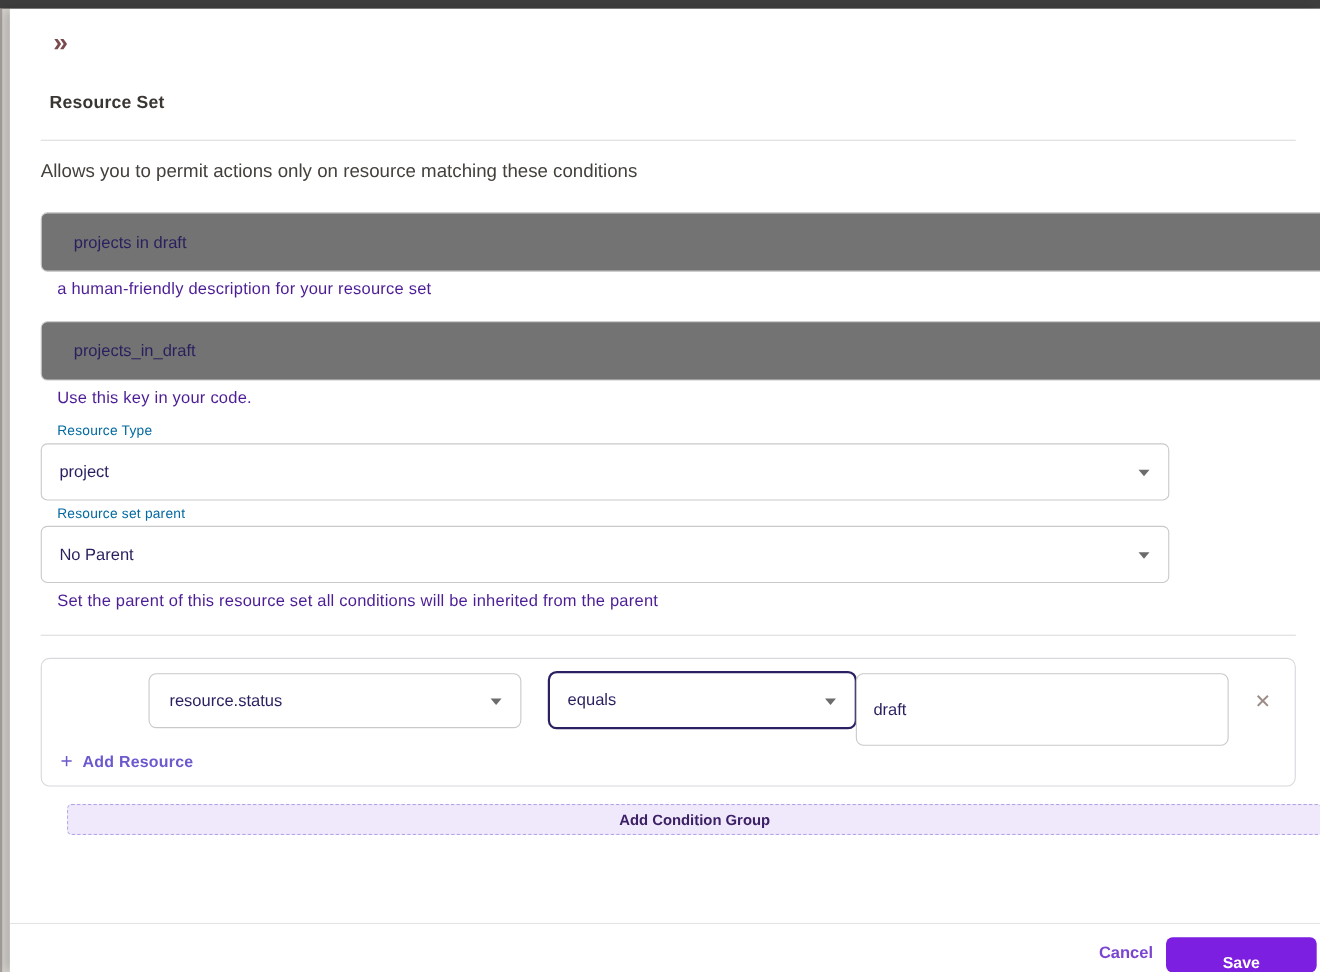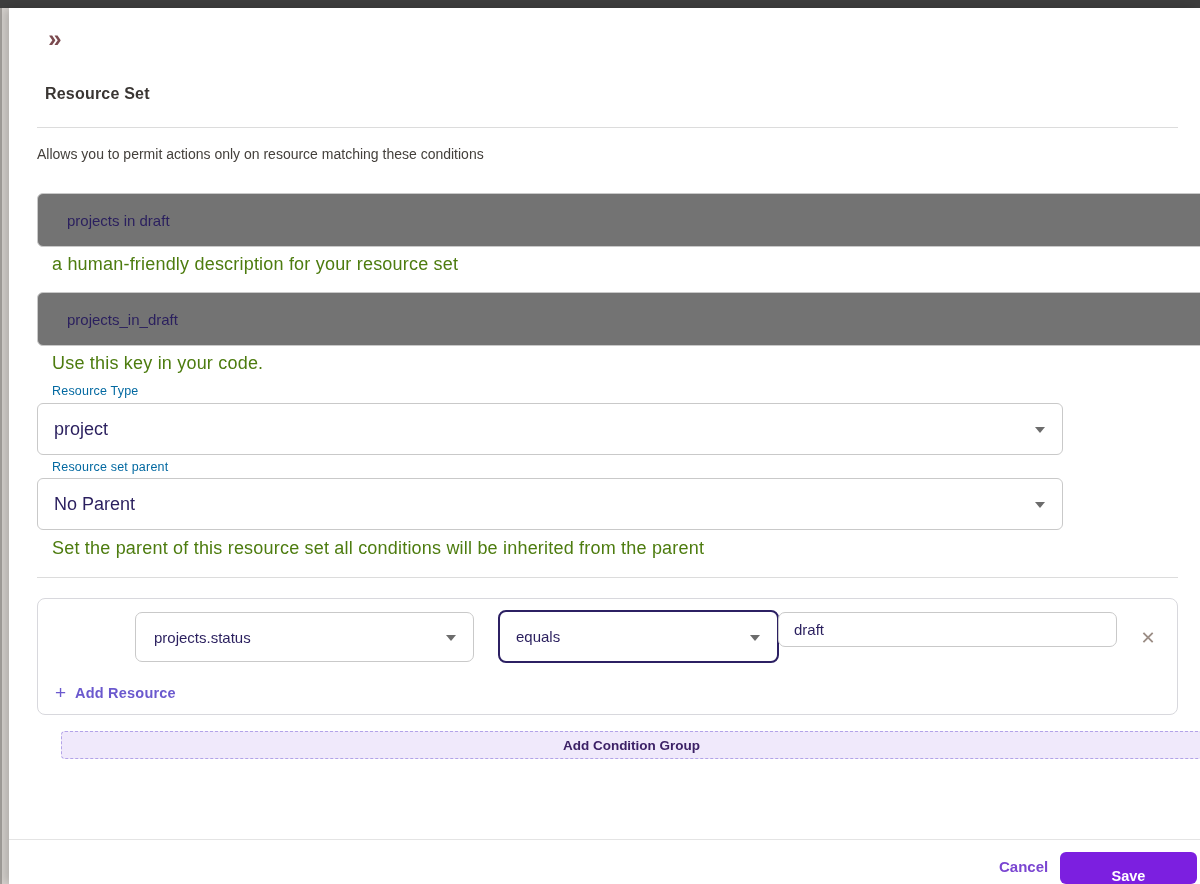--- a/index.html
+++ b/index.html
@@ -12,46 +12,46 @@
 
   .collapse-btn{position:absolute;left:40px;top:24px;width:30px;height:30px;background:none;border:none;cursor:pointer;padding:0;}
   .collapse-btn span{font-size:24px;font-weight:700;color:#7b4a4f;line-height:30px;}
 
   .page-title{position:absolute;left:45px;top:85px;margin:0;font-size:16px;font-weight:700;color:#3a3633;letter-spacing:.2px;}
 
   .divider{position:absolute;left:37px;width:1141px;height:1px;background:#dcdcdc;}
   .div-1{top:127px;}
   .div-2{top:577px;}
 
-  .desc{position:absolute;left:37px;top:146px;margin:0;font-size:14px;color:#44403c;}
+  .desc{position:absolute;left:37px;top:146px;margin:0;font-size:17px;color:#44403c;}
 
   .t-input{position:absolute;left:37px;width:1194px;height:54px;border:1px solid #c9c9c9;border-radius:6px;padding:0 29px;font-size:15px;color:#2a1f5e;background:#737373;outline:none;}
   .inp-1{top:193px;}
   .inp-2{top:292px;}
 
-  .helper{position:absolute;left:52px;font-size:18px;color:#4d7c0f;letter-spacing:.2px;}
+  .helper{position:absolute;left:52px;font-size:15px;color:#4c1d95;letter-spacing:.2px;}
   .h-1{top:254px;}
   .h-2{top:353px;}
   .h-3{top:538px;}
   .f-label{position:absolute;left:52px;font-size:12.5px;color:#0369a1;letter-spacing:.2px;}
   .l-1{top:384px;}
   .l-2{top:460px;}
 
   .sel{position:absolute;left:37px;width:1026px;height:52px;border:1px solid #c9c9c9;border-radius:6px;background:#fff;display:flex;align-items:center;padding:0 16px;cursor:pointer;}
   .sel-1{top:403px;}
   .sel-2{top:478px;}
-  .sel .val{font-size:18px;color:#2a1f5e;}
+  .sel .val{font-size:15px;color:#2a1f5e;}
   .caret{position:absolute;right:17px;top:50%;margin-top:-2px;width:0;height:0;border-left:5.5px solid transparent;border-right:5.5px solid transparent;border-top:6px solid #6c6c6c;}
 
   .group{position:absolute;left:37px;top:598px;width:1141px;height:117px;border:1px solid #d8d8dd;border-radius:8px;background:#fff;}
   .cond-sel{position:absolute;background:#fff;display:flex;align-items:center;cursor:pointer;}
   .cond-attr{left:97px;top:13px;width:339px;height:50px;border:1px solid #c9c9c9;border-radius:7px;padding:0 18px;}
   .cond-op{left:460px;top:11px;width:281px;height:53px;border:2px solid #2c2063;border-radius:8px;padding:0 16px;}
   .cond-sel .val{font-size:15px;color:#2a1f5e;}
-  .cond-val{position:absolute;left:740px;top:13px;width:339px;height:35px;border:1px solid #c9c9c9;border-radius:7px;padding:0 15px;font-size:15px;color:#2a1f5e;outline:none;}
+  .cond-val{position:absolute;left:740px;top:13px;width:339px;height:66px;border:1px solid #c9c9c9;border-radius:7px;padding:0 15px;font-size:15px;color:#2a1f5e;outline:none;}
   .remove-btn{position:absolute;left:1095px;top:24px;width:30px;height:30px;background:none;border:none;cursor:pointer;padding:0;}
   .remove-btn span{font-size:18px;color:#9b8d85;line-height:30px;}
   .add-cond{position:absolute;left:17px;top:82px;background:none;border:none;cursor:pointer;display:flex;align-items:center;gap:9px;padding:0;height:24px;}
   .add-cond .plus{font-size:19px;color:#6b59ce;font-weight:400;line-height:22px;}
   .add-cond .lbl{font-size:14.5px;font-weight:700;color:#6b59ce;letter-spacing:.2px;}
 
   .add-group{position:absolute;left:37px;top:731px;width:1141px;height:28px;background:#f0e9fb;border:1px dashed #b3a3e8;border-radius:4px;cursor:pointer;font-size:13.5px;font-weight:700;color:#3c2166;text-align:center;padding:0;margin-left:24px;}
 
   .footer-divider{position:absolute;left:9px;top:839px;width:1191px;height:1px;background:#e4e4e4;}
   .cancel-btn{position:absolute;left:995px;top:853px;height:26px;background:none;border:none;cursor:pointer;font-size:15px;font-weight:600;color:#7a45d1;padding:0 4px;}
@@ -92,21 +92,21 @@
   <div class="sel sel-2">
     <span class="val">No Parent</span>
     <span class="caret"></span>
   </div>
   <div class="helper h-3">Set the parent of this resource set all conditions will be inherited from the parent</div>
 
   <div class="divider div-2"></div>
 
   <div class="group">
     <div class="cond-sel cond-attr">
-      <span class="val">projects.status</span>
+      <span class="val">resource.status</span>
       <span class="caret"></span>
     </div>
     <div class="cond-sel cond-op">
       <span class="val">equals</span>
       <span class="caret"></span>
     </div>
     <input class="cond-val" type="text" value="draft" style="">
     <button class="remove-btn">
       <span>✕</span>
     </button>

